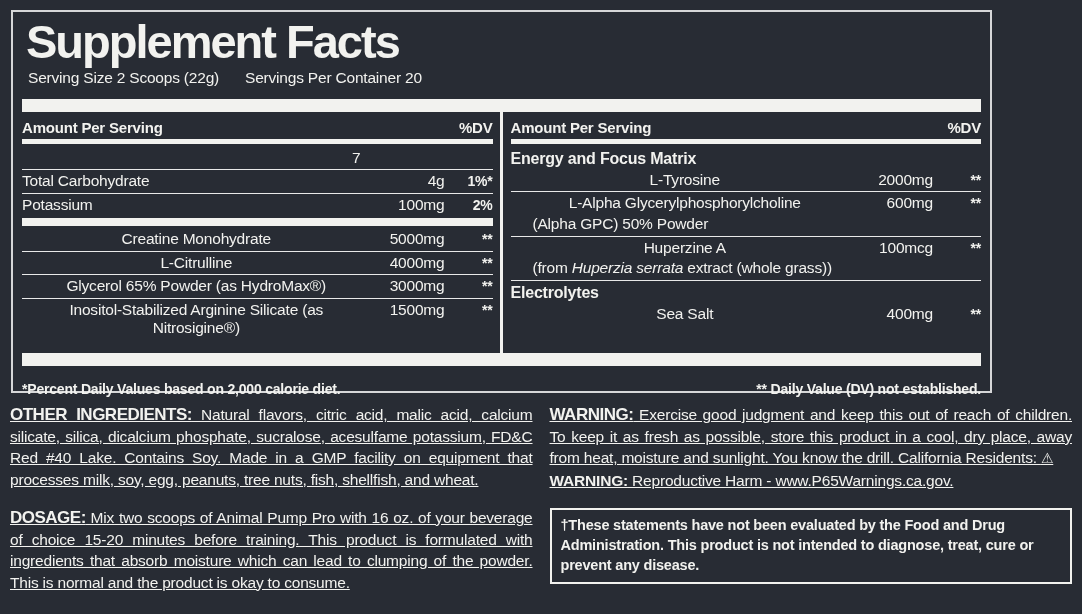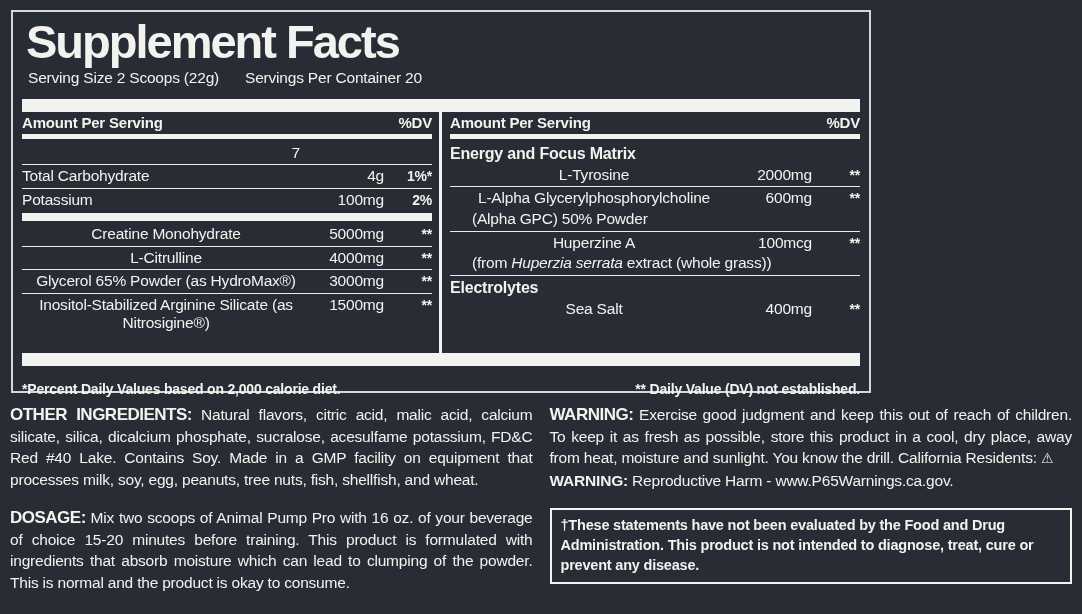--- a/index.html
+++ b/index.html
@@ -4,36 +4,36 @@
 <style>
   * { margin:0; padding:0; box-sizing:border-box; }
   html,body { width:1082px; height:614px; overflow:hidden; }
   body {
     background:#282c34;
     color:#f2f2ef;
     font-family:"Liberation Sans", sans-serif;
   }
   
   .panel {
-    position:absolute; left:11px; top:10px; width:860px; height:383px;
+    position:absolute; left:11px; top:10px; width:981px; height:383px;
     border:2px solid #d6d7d8;
     padding:0 9px;
   }
   .title {
     font-size:47px; font-weight:800; letter-spacing:-2px;
     line-height:1.02; margin:6px 0 0 4px;
   }
   .serving-line {
     font-size:15.5px; letter-spacing:-0.2px; margin:3px 0 12px 6px;
   }
   .serving-line span { margin-right:26px; }
   .bar { background:#f2f2ef; height:13px; }
   .bar-mid { background:#f2f2ef; height:8px; margin:2px 0; }
   .cols { display:flex; align-items:stretch; margin-top:0; min-height:241px; }
-  .col { flex:1 1 0; }
+  .col { flex:1 1 0; padding-top:5px; }
   .col.left  { padding-right:7px; }
   .col.right { padding-left:8px; }
   .vdiv { width:3px; background:#f2f2ef; flex:0 0 auto; }
   .colhead {
     display:flex; justify-content:space-between;
     font-weight:700; font-size:15px; letter-spacing:-0.2px; padding:2px 0 3px 0;
   }
   .colhead-bar { background:#f2f2ef; height:5px; margin-bottom:3px; }
   .frow { display:grid; grid-template-columns:1fr 84px 48px; align-items:baseline;
           font-size:15.5px; letter-spacing:-0.2px; padding:2px 0 2.5px 0; }
@@ -49,21 +49,21 @@
     font-weight:700; font-size:14px; letter-spacing:-0.2px; padding:15px 0 0 0;
   }
   
   .lower {
     position:absolute; left:10px; top:404px; width:1062px;
     display:flex; gap:17px;
   }
   .lcol { flex:1 1 0; }
   .para {
     font-size:15.5px; line-height:21.5px; letter-spacing:-0.2px;
-    text-align:justify; margin-bottom:17px;
+    text-align:justify; margin-bottom:17px;text-decoration:underline;
   }
   .lead { font-weight:800; font-size:17px; letter-spacing:-0.5px; }
   .lead-inline { font-weight:700; }
   .warn-tri { font-size:14px; }
   .disclaimer {
     border:2px solid #f2f2ef; padding:5px 9px 7px 9px; margin-top:13px;
     font-weight:700; font-size:14.5px; line-height:20px; letter-spacing:-0.2px;
   }
 </style>
 </head>

